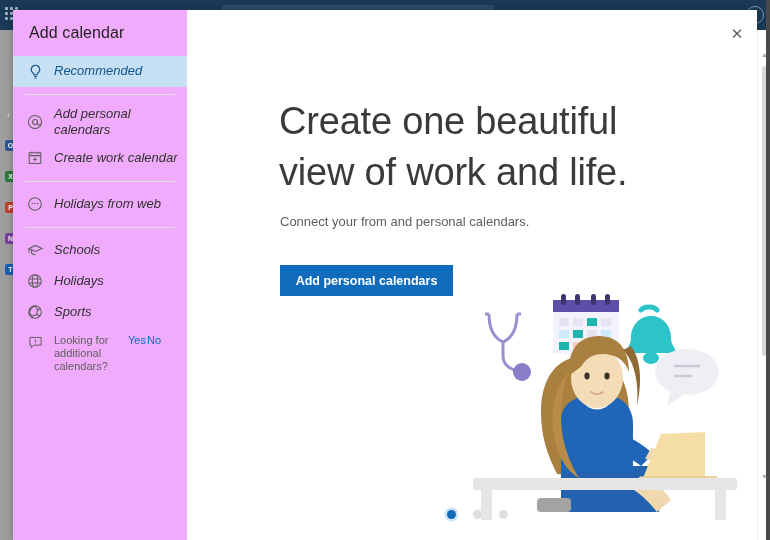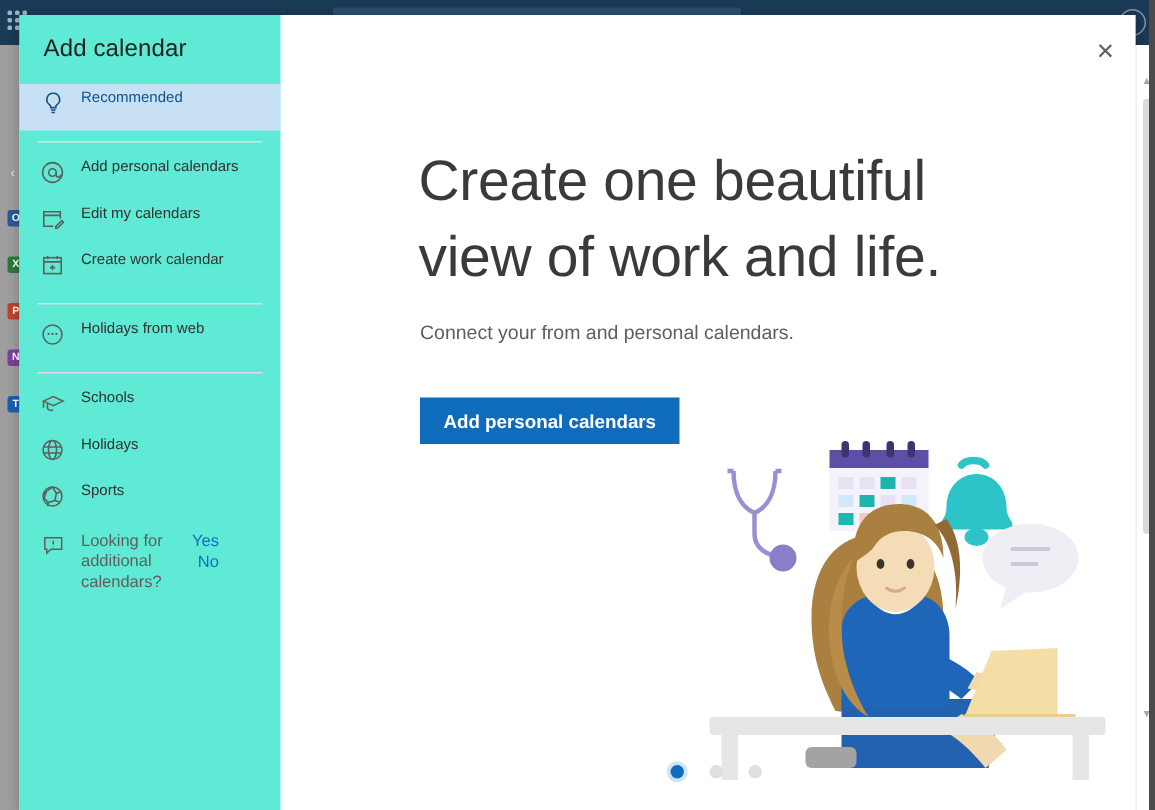--- a/index.html
+++ b/index.html
@@ -79,33 +79,33 @@
     position: absolute; left: 13px; top: 10px;
     width: 744px; height: 530px;
     background: #ffffff;
     box-shadow: 0 1px 8px rgba(0,0,0,0.28);
     overflow: hidden;
   }
 
   
   .sidebar {
     position: absolute; left: 0; top: 0; width: 197px; height: 530px;
-    background: #5eead4;
+    background: #f0abfc;
   }
   .dlg-title {
     position: absolute; left: 16px; top: 14px;
     font-size: 16px; color: #201f1e; letter-spacing: .1px;
   }
   .nav { position: absolute; left: 0; top: 46px; width: 174px; }
   .nav-item {
     position: relative;
-    display: flex; 
+    display: flex; align-items: center;
     min-height: 31px; padding: 4px 8px 4px 12px;
     cursor: pointer;
-    font-size: 10px; color: #323130;
+    font-size: 13px; color: #323130; font-style: italic;
   }
   .nav-item.active { background: #c7e0f4; color: #0f548c; }
   .nav-item .ico {
     flex: 0 0 20px; width: 20px; height: 18px;
     display: flex; align-items: center; justify-content: center;
     margin-right: 9px; color: #605e5c;
   }
   .nav-item.active .ico { color: #0f548c; }
   .nav-item .lbl { line-height: 1.25; }
   .nav-sep {
@@ -115,22 +115,22 @@
     position: relative; display: flex; align-items: flex-start;
     padding: 6px 8px 4px 12px; font-size: 11px; color: #605e5c;
   }
   .feedback .ico {
     flex: 0 0 20px; width: 20px; height: 16px;
     display: flex; align-items: flex-start; justify-content: center;
     margin-right: 9px; color: #605e5c; margin-top: 1px;
   }
   .feedback .q { flex: 1 1 auto; line-height: 1.22; max-width: 74px; }
   .feedback .answers {
-    flex: 0 0 auto; text-align: right; line-height: 1.22;
-    display: flex; flex-direction: column; gap: 1px;
+    flex: 0 0 auto; line-height: 1.22;
+    display: flex; flex-direction: row; gap: 1px;
     padding-right: 6px;
   }
   .feedback .answers a { color: #0f6cbd; text-decoration: none; cursor: pointer; font-size: 11px; }
 
   
   .main {
     position: absolute; left: 174px; top: 0; width: 570px; height: 530px;
     background: #ffffff;
   }
   .close-btn {
@@ -265,30 +265,20 @@
           <span class="ico">
             <svg width="16" height="16" viewBox="0 0 16 16" fill="none" stroke="currentColor" stroke-width="1.05">
               <circle cx="8" cy="8" r="6.6"></circle>
                 <circle cx="8" cy="8" r="2.5"></circle>
               <path d="M10.5 8v1.7c0 1 .6 1.5 1.4 1.5s1.5-.6 1.5-1.7"></path>
             </svg>
           </span>
           <span class="lbl">Add personal calendars</span>
         </div>
 
-        <div class="nav-item">
-          <span class="ico">
-            <svg width="16" height="16" viewBox="0 0 16 16" fill="none" stroke="currentColor" stroke-width="1.05">
-              <path d="M13.2 7.6V3.2H2.2v9.6h6.4"></path>
-                <path d="M2.2 5.6h11"></path>
-              <path d="M14.2 9.1l1.1 1.1-4 4h-1.1v-1.1z"></path>
-            </svg>
-          </span>
-          <span class="lbl">Edit my calendars</span>
-        </div>
 
         <div class="nav-item">
           <span class="ico">
             <svg width="16" height="16" viewBox="0 0 16 16" fill="none" stroke="currentColor" stroke-width="1.05">
               <rect x="2.2" y="2.8" width="11.6" height="10.6"></rect>
               <path d="M2.2 5.6h11.6M8 7.6v3.6M6.2 9.4h3.6"></path>
               <path d="M4.8 1.6v2.2M11.2 1.6v2.2"></path>
             </svg>
           </span>
           <span class="lbl">Create work calendar</span>

